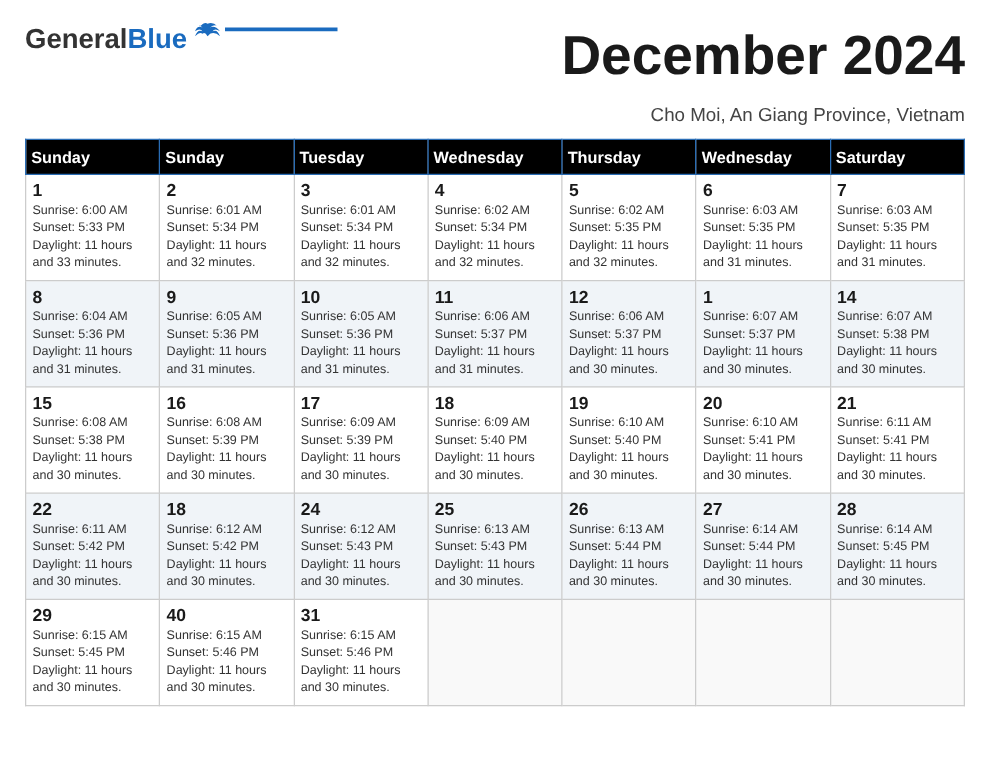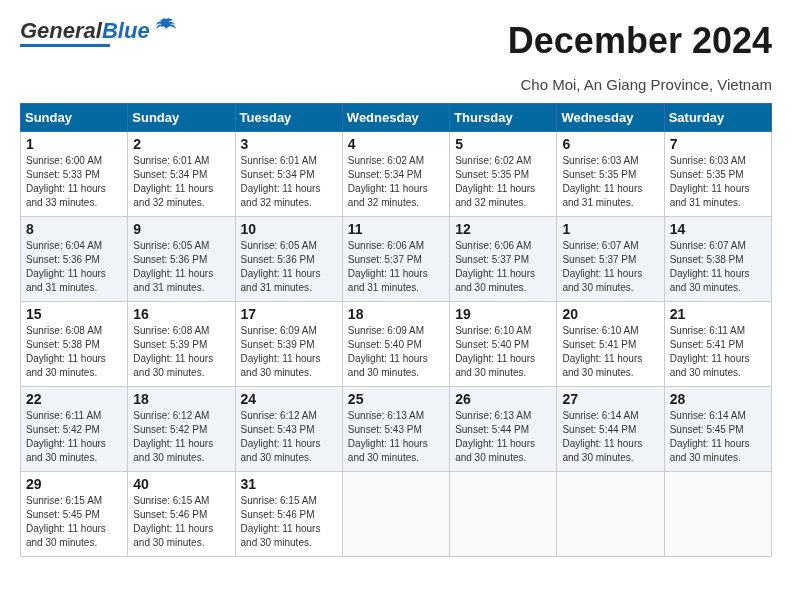--- a/index.html
+++ b/index.html
@@ -11,50 +11,49 @@
       padding: 20px;
     }
     .header {
       display: flex;
       justify-content: space-between;
       align-items: flex-start;
       margin-bottom: 10px;
     }
     .logo {
       display: flex;
-      flex-direction: column;
+      flex-direction: row;
       align-items: flex-start;
-      font-style: italic;
     }
     .logo-underline {
       width: 90px;
       height: 3px;
       background: #1a6bbf;
       margin-top: 2px;
     }
     .title-block {
       text-align: right;
     }
     .month-title {
-      font-size: 36px;
+      font-size: 44px;
       font-weight: bold;
       color: #1a1a1a;
     }
     .location {
       font-size: 15px;
       color: #444;
       margin-top: 14px;
     }
     table {
       width: 100%;
       border-collapse: collapse;
       font-size: 11px;
     }
     th {
-      background: #0369a1;
+      background: #000000;
       color: #fff;
       padding: 6px 4px;
       text-align: left;
       font-size: 13px;
       font-weight: bold;
       border: 1px solid #2a6db5;
     }
     td {
       border: 1px solid #ccc;
       vertical-align: top;

